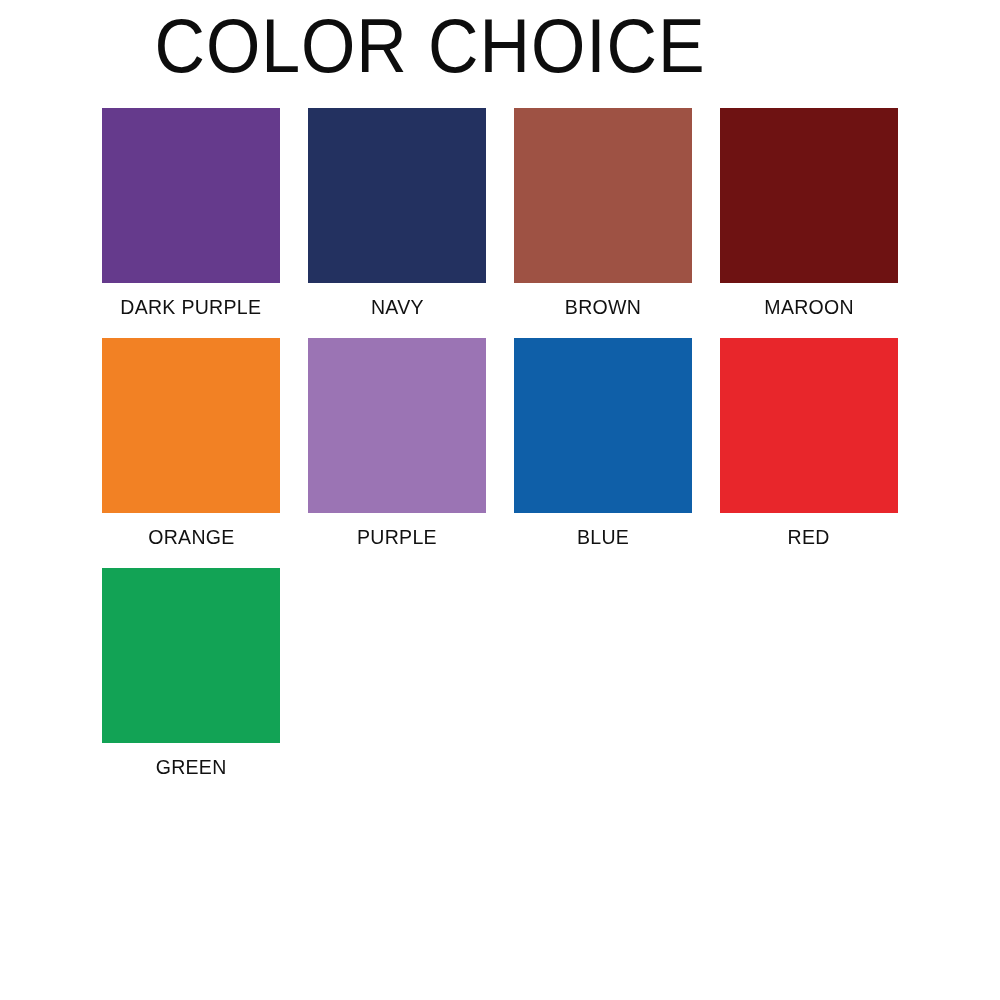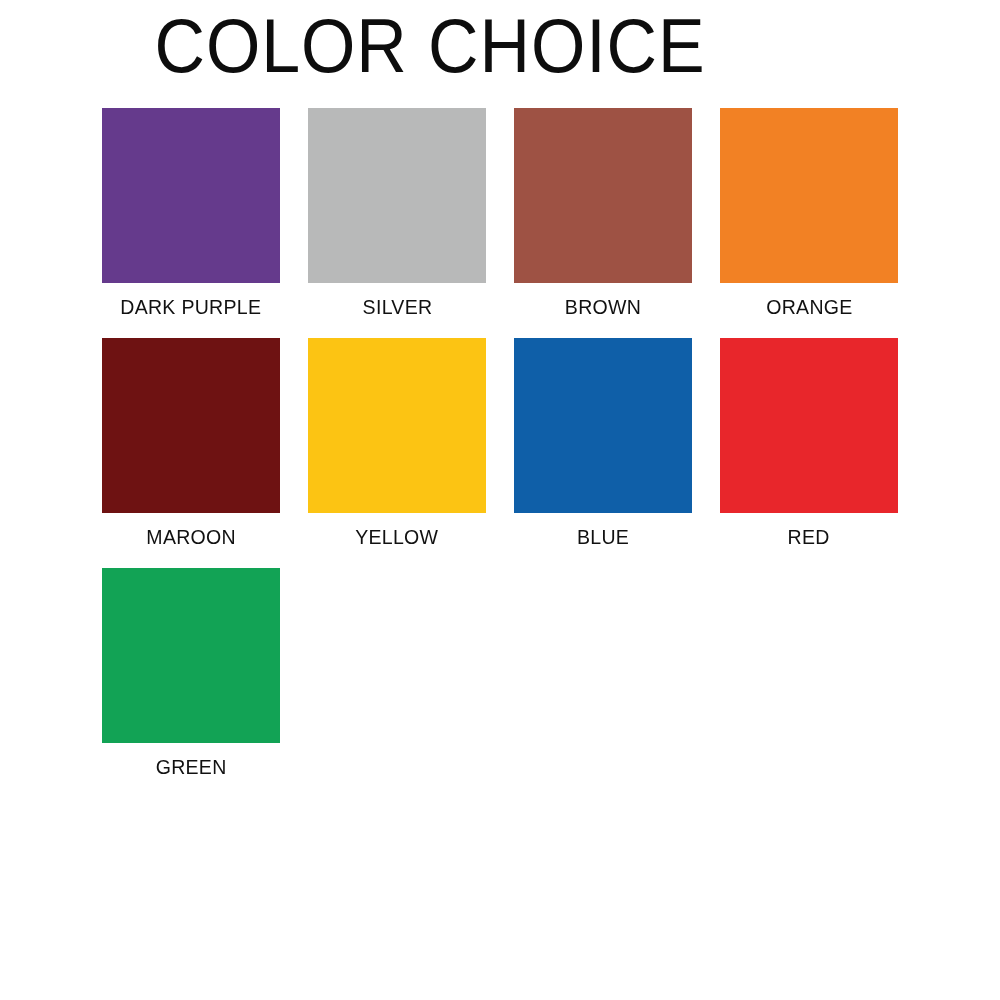--- a/index.html
+++ b/index.html
@@ -91,38 +91,38 @@
 <div id="palette-page">
 
   <h1 id="page-title">COLOR CHOICE</h1>
 
   <div id="swatch-grid">
       <div class="swatch-cell">
         <div class="swatch-chip" style="background-color: rgb(101, 58, 140);"></div>
         <div class="swatch-label">DARK PURPLE</div>
       </div>
       <div class="swatch-cell">
-        <div class="swatch-chip" style="background-color: rgb(184, 185, 185);"></div>
-        <div class="swatch-label">SILVER</div>
+        <div class="swatch-chip" style="background-color: rgb(35, 49, 96);"></div>
+        <div class="swatch-label">NAVY</div>
       </div>
       <div class="swatch-cell">
         <div class="swatch-chip" style="background-color: rgb(158, 82, 68);"></div>
         <div class="swatch-label">BROWN</div>
       </div>
       <div class="swatch-cell">
+        <div class="swatch-chip" style="background-color: rgb(110, 18, 18);"></div>
+        <div class="swatch-label">MAROON</div>
+      </div>
+      <div class="swatch-cell">
         <div class="swatch-chip" style="background-color: rgb(242, 129, 36);"></div>
         <div class="swatch-label">ORANGE</div>
       </div>
       <div class="swatch-cell">
-        <div class="swatch-chip" style="background-color: rgb(110, 18, 18);"></div>
-        <div class="swatch-label">MAROON</div>
-      </div>
-      <div class="swatch-cell">
-        <div class="swatch-chip" style="background-color: rgb(252, 196, 19);"></div>
-        <div class="swatch-label">YELLOW</div>
+        <div class="swatch-chip" style="background-color: rgb(155, 116, 180);"></div>
+        <div class="swatch-label">PURPLE</div>
       </div>
       <div class="swatch-cell">
         <div class="swatch-chip" style="background-color: rgb(15, 95, 168);"></div>
         <div class="swatch-label">BLUE</div>
       </div>
       <div class="swatch-cell">
         <div class="swatch-chip" style="background-color: rgb(232, 38, 43);"></div>
         <div class="swatch-label">RED</div>
       </div>
       <div class="swatch-cell">

